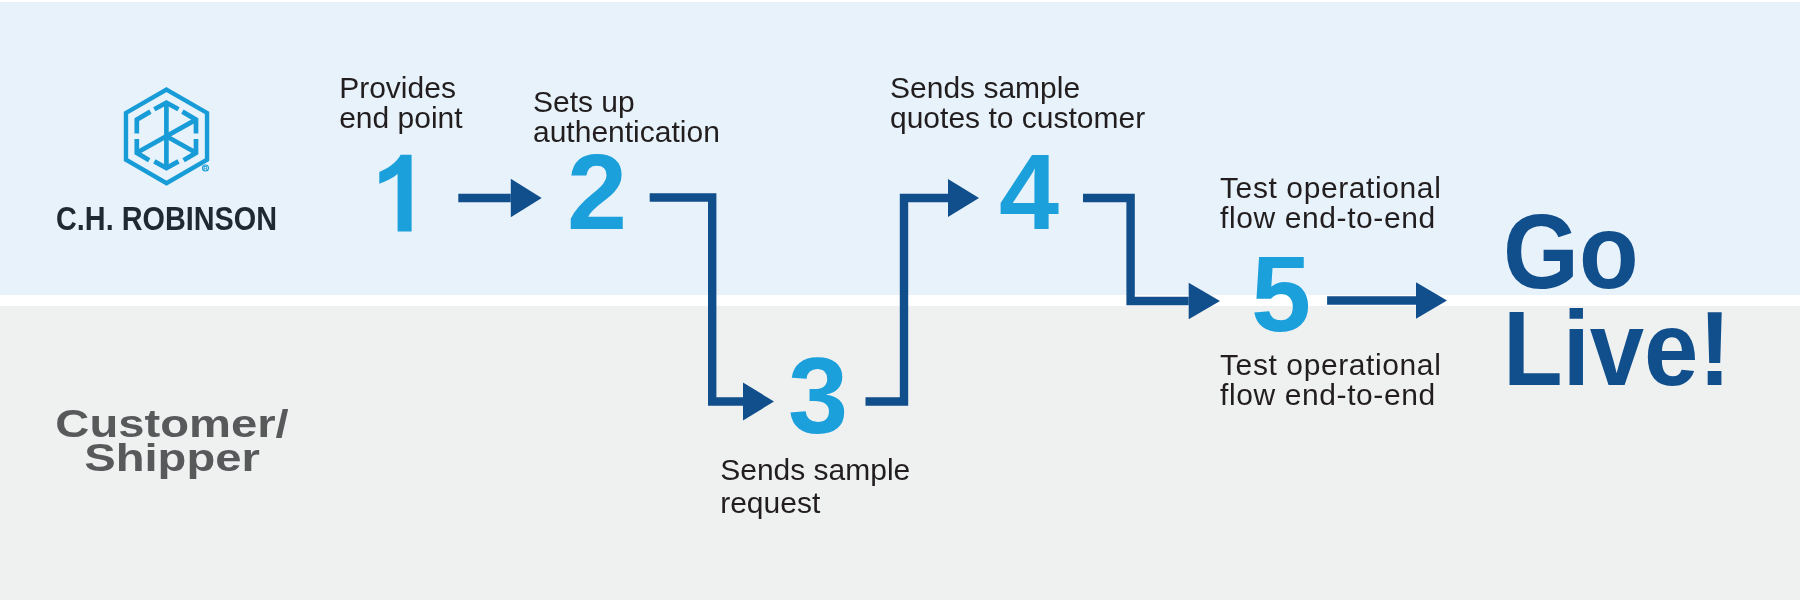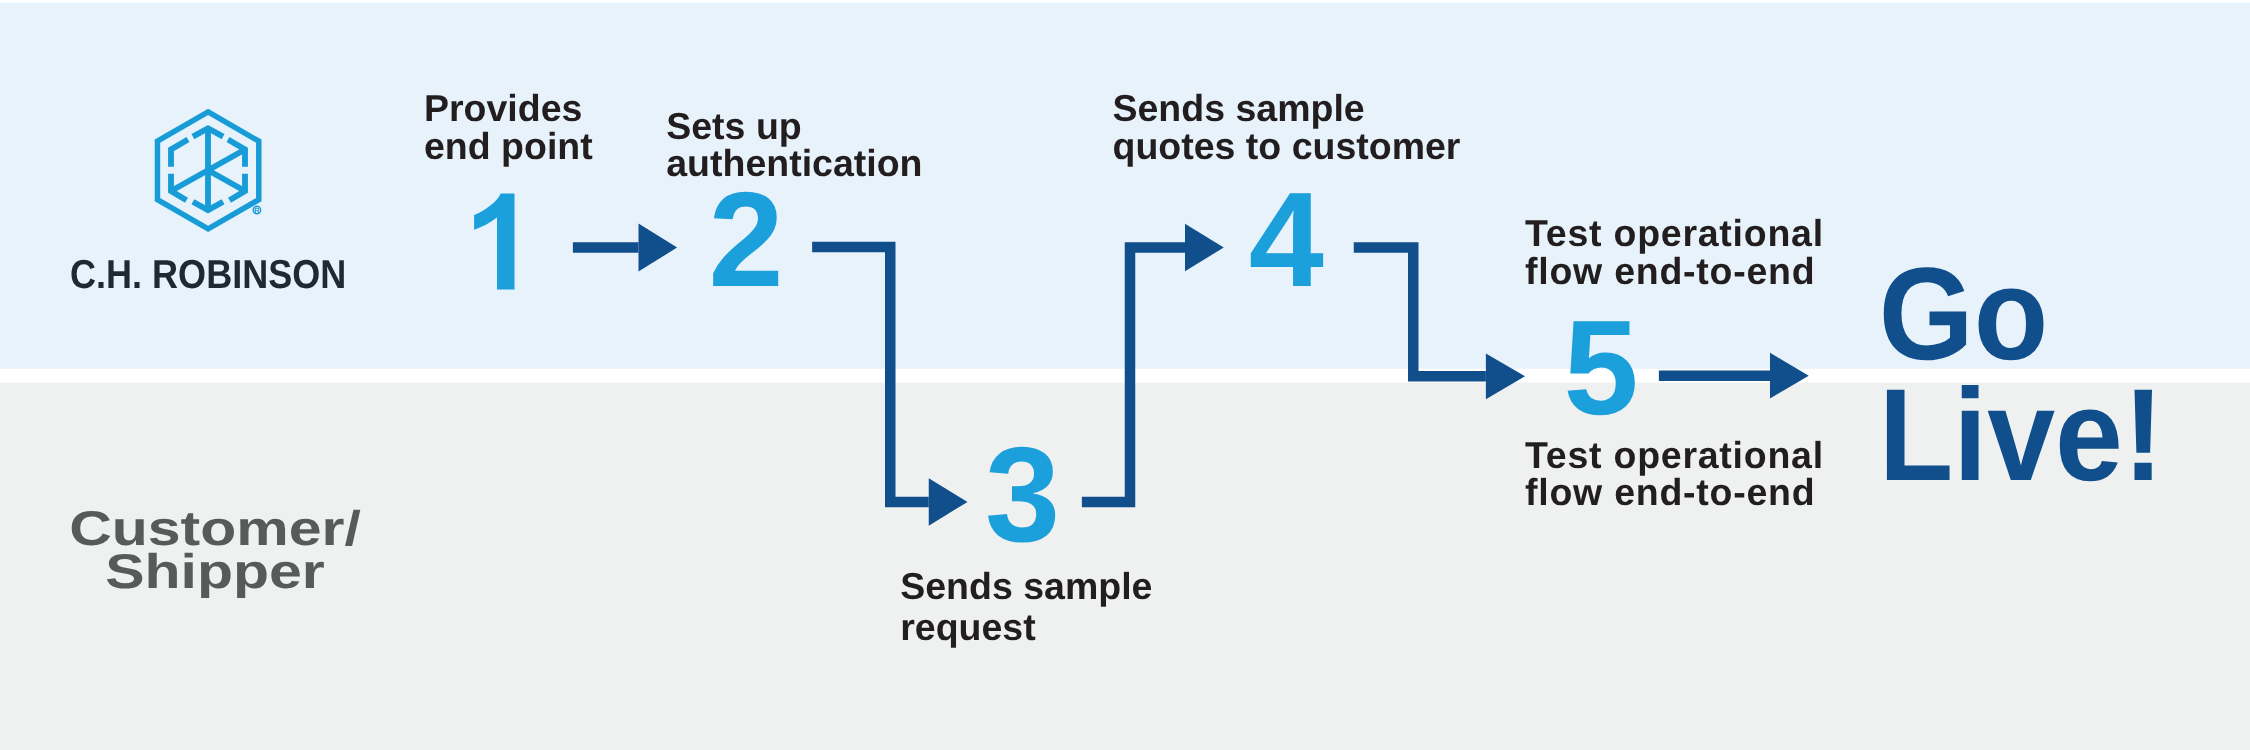--- a/index.html
+++ b/index.html
@@ -1,20 +1,20 @@
 <!DOCTYPE html>
 <html><head>
 <meta charset="utf-8">
 <style>
   html,body{margin:0;padding:0;}
   body{width:1800px;height:600px;background:#ffffff;overflow:hidden;
        font-family:"Liberation Sans", sans-serif;position:relative;}
   .band-blue{position:absolute;left:0;top:2px;width:1800px;height:293px;background:#e8f2fa;}
   .band-gray{position:absolute;left:0;top:306px;width:1800px;height:294px;background:#eff1f0;}
-  .lbl{position:absolute;font-weight:bold;font-size:30px;line-height:30px;color:#221e1f;white-space:nowrap;}
+  .lbl{position:absolute;font-weight:normal;font-size:30px;line-height:30px;color:#221e1f;white-space:nowrap;}
   .num{position:absolute;font-weight:bold;font-size:108px;line-height:108px;color:#1ba0dc;}
   svg{position:absolute;left:0;top:0;}
   .golive{position:absolute;left:1503px;top:204px;font-weight:bold;font-size:105px;line-height:96.7px;
           color:#104e8c;transform:scaleX(0.93);transform-origin:0 0;white-space:nowrap;}
   .cust{position:absolute;left:22px;top:406.7px;width:300px;text-align:center;font-weight:bold;
         font-size:39px;line-height:34.1px;color:#58595b;transform:scaleX(1.21);transform-origin:50% 0;}
   .chr{position:absolute;left:56px;top:201.5px;font-weight:bold;font-size:32.4px;line-height:34px;
        color:#1e2933;transform:scaleX(0.89);transform-origin:0 0;white-space:nowrap;}
   .ls{letter-spacing:0.6px;}
 </style>

